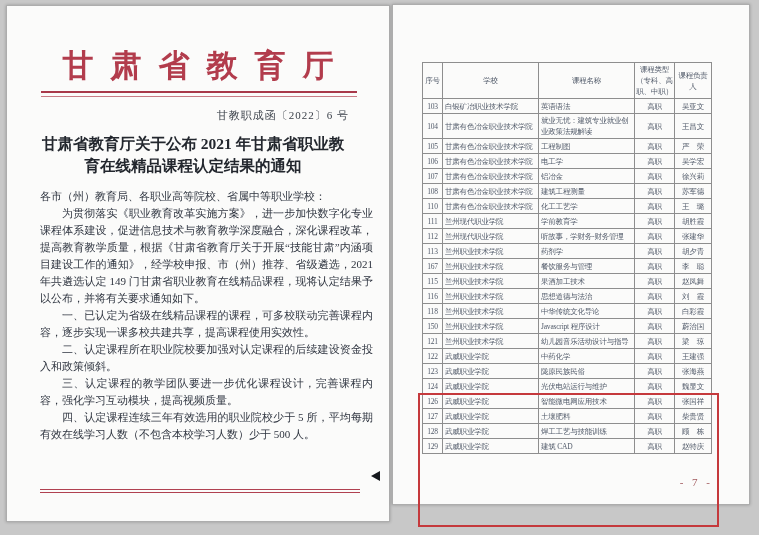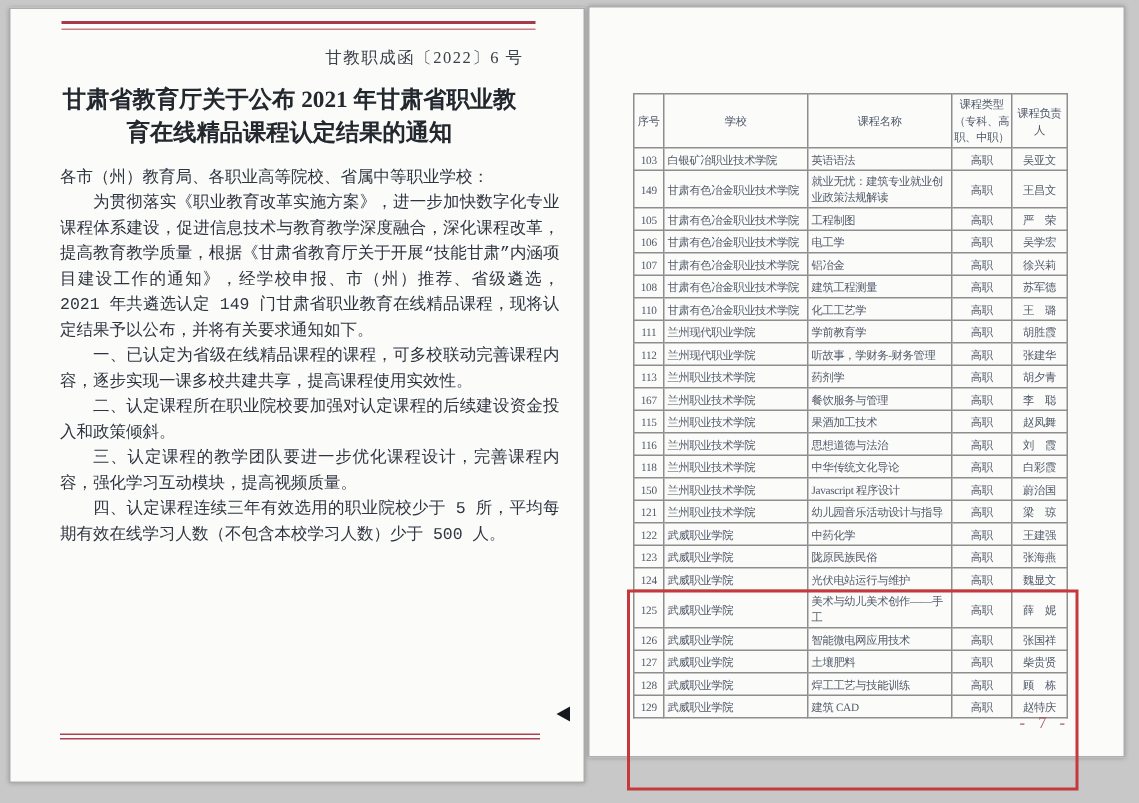--- a/index.html
+++ b/index.html
@@ -28,21 +28,20 @@
     font-size:11px;color:#3a4049;letter-spacing:1px;
   }
   .doc-title{
     margin:10px 40px 0 30px;text-align:center;
     font-size:15.5px;font-weight:bold;color:#23272e;line-height:22px;
   }
   .body-text{
     margin:11px 16px 0 33px;
     font-size:11px;line-height:17px;color:#2f3540;
     text-align:justify;
-    font-family:Liberation Mono, monospace;
   }
   .body-text p{margin:0;text-indent:2em;}
   .body-text p.salutation{text-indent:0;}
   .bottom-red-rule{
     position:absolute;left:33px;right:29px;bottom:28px;height:2px;
     border-top:1px solid #b04050;border-bottom:1px solid #b04050;
   }
   .page-arrow{
     position:absolute;right:9px;bottom:40px;width:0;height:0;
     border-top:5px solid transparent;border-bottom:5px solid transparent;
@@ -71,20 +70,21 @@
   }
   .page-number{
     position:absolute;right:36px;bottom:16px;
     font-size:11px;color:#a25a5e;letter-spacing:3px;
   }
 </style>
 </head>
 <body>
 
 <div class="page" id="left-page">
+  <div class="agency-header">甘肃省教育厅</div>
   <div class="red-rule"></div>
   <div class="doc-number">甘教职成函〔2022〕6 号</div>
   <div class="doc-title">甘肃省教育厅关于公布 2021 年甘肃省职业教育在线精品课程认定结果的通知</div>
   <div class="body-text">
     <p class="salutation">各市（州）教育局、各职业高等院校、省属中等职业学校：</p>
     <span><p>为贯彻落实《职业教育改革实施方案》，进一步加快数字化专业课程体系建设，促进信息技术与教育教学深度融合，深化课程改革，提高教育教学质量，根据《甘肃省教育厅关于开展“技能甘肃”内涵项目建设工作的通知》，经学校申报、市（州）推荐、省级遴选，2021 年共遴选认定 149 门甘肃省职业教育在线精品课程，现将认定结果予以公布，并将有关要求通知如下。</p><p>一、已认定为省级在线精品课程的课程，可多校联动完善课程内容，逐步实现一课多校共建共享，提高课程使用实效性。</p><p>二、认定课程所在职业院校要加强对认定课程的后续建设资金投入和政策倾斜。</p><p>三、认定课程的教学团队要进一步优化课程设计，完善课程内容，强化学习互动模块，提高视频质量。</p><p>四、认定课程连续三年有效选用的职业院校少于 5 所，平均每期有效在线学习人数（不包含本校学习人数）少于 500 人。</p></span>
   </div>
   <div class="bottom-red-rule"></div>
   <div class="page-arrow"></div>
 </div>
@@ -109,21 +109,21 @@
       </thead>
     <tbody>
         <tr>
           <td class="c-seq">103</td>
           <td class="c-school">白银矿冶职业技术学院</td>
           <td class="c-course">英语语法</td>
           <td class="c-type">高职</td>
           <td class="c-leader">吴亚文</td>
         </tr>
         <tr>
-          <td class="c-seq">149</td>
+          <td class="c-seq">104</td>
           <td class="c-school">甘肃有色冶金职业技术学院</td>
           <td class="c-course">就业无忧：建筑专业就业创业政策法规解读</td>
           <td class="c-type">高职</td>
           <td class="c-leader">王昌文</td>
         </tr>
         <tr>
           <td class="c-seq">105</td>
           <td class="c-school">甘肃有色冶金职业技术学院</td>
           <td class="c-course">工程制图</td>
           <td class="c-type">高职</td>
@@ -233,27 +233,20 @@
           <td class="c-course">陇原民族民俗</td>
           <td class="c-type">高职</td>
           <td class="c-leader">张海燕</td>
         </tr>
         <tr>
           <td class="c-seq">124</td>
           <td class="c-school">武威职业学院</td>
           <td class="c-course">光伏电站运行与维护</td>
           <td class="c-type">高职</td>
           <td class="c-leader">魏显文</td>
-        </tr>
-        <tr>
-          <td class="c-seq">125</td>
-          <td class="c-school">武威职业学院</td>
-          <td class="c-course">美术与幼儿美术创作——手工</td>
-          <td class="c-type">高职</td>
-          <td class="c-leader">薛　妮</td>
         </tr>
         <tr>
           <td class="c-seq">126</td>
           <td class="c-school">武威职业学院</td>
           <td class="c-course">智能微电网应用技术</td>
           <td class="c-type">高职</td>
           <td class="c-leader">张国祥</td>
         </tr>
         <tr>
           <td class="c-seq">127</td>

